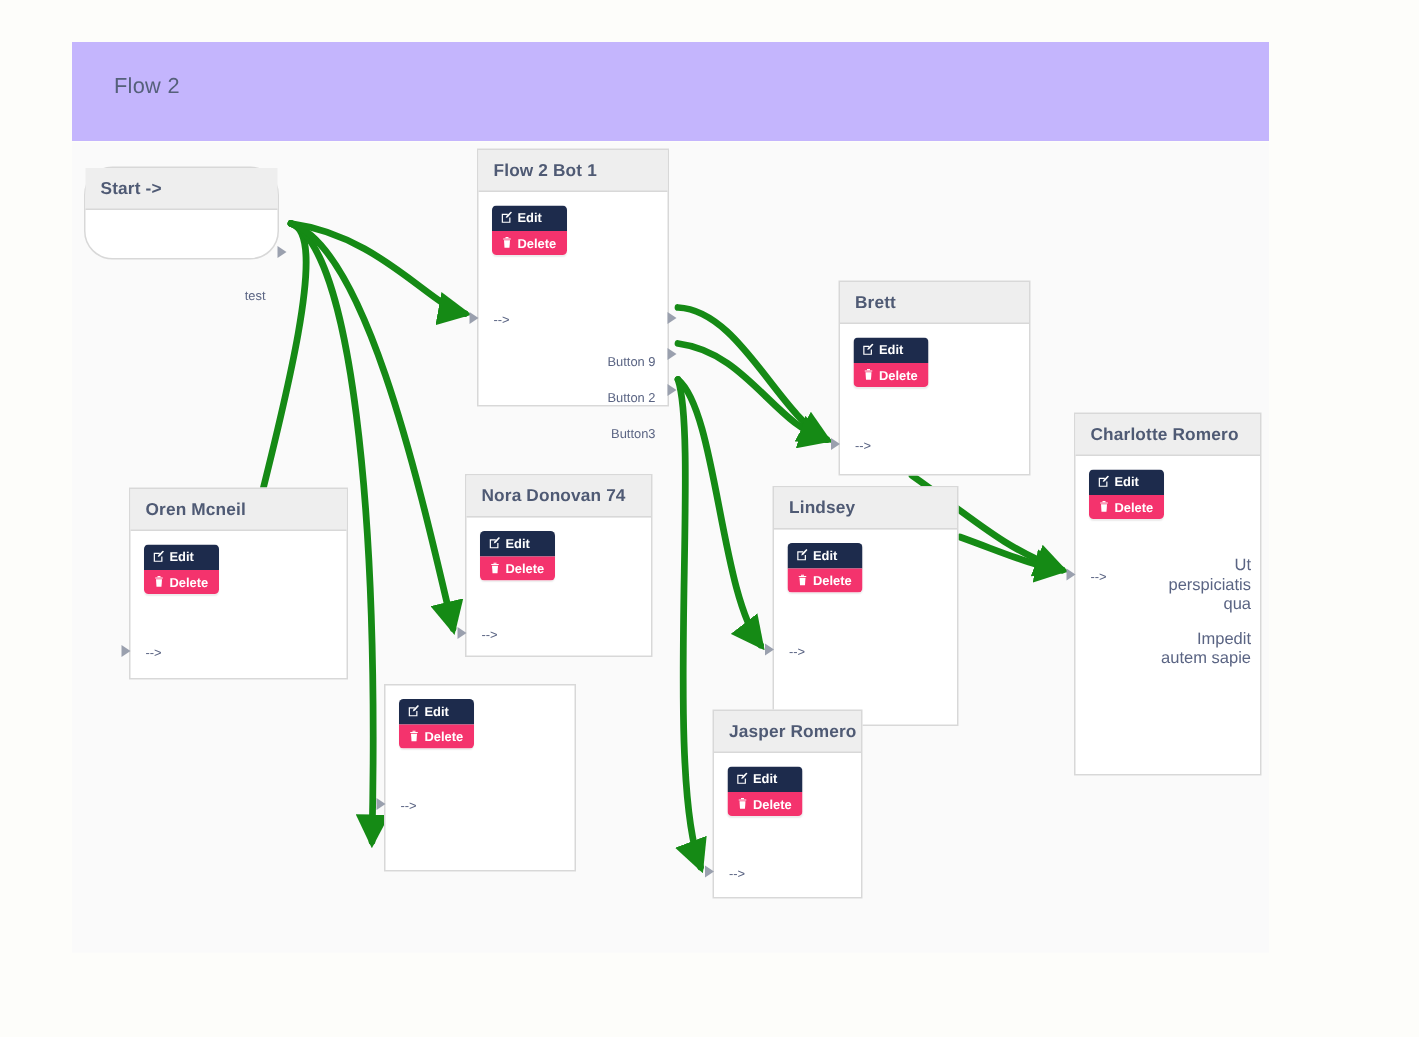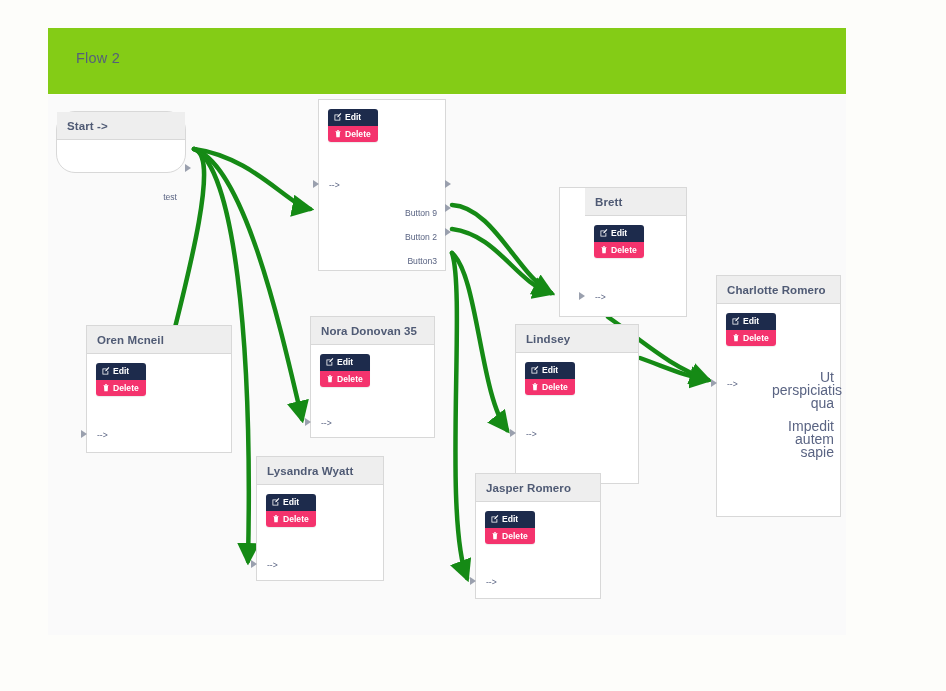--- a/index.html
+++ b/index.html
@@ -8,21 +8,21 @@
     background:#fdfdfa;
     font-family:"Liberation Sans", sans-serif;
     overflow:hidden;
     position:relative;
   }
   #root{position:absolute;left:0;top:0;width:946px;height:691px;}
 
   
   .header-card{
     position:absolute;left:48px;top:28px;width:798px;height:66px;
-    background:#84cc16;
+    background:#c4b5fd;
   }
   .header-title{
     position:absolute;left:28px;top:22px;
     font-size:14.5px;color:#55607a;letter-spacing:.2px;
   }
 
   
   .canvas{
     position:absolute;left:48px;top:95px;width:798px;height:540px;
     background:#fafafa;
@@ -83,21 +83,21 @@
   .port-dot{
     position:absolute;width:0;height:0;
     border-top:4.5px solid transparent;
     border-bottom:4.5px solid transparent;
     border-left:6px solid #9aa0ae;
   }
 
   
   .body-text{
     position:absolute;right:6px;
-    text-align:right;font-size:14px;color:#5a6483;
+    text-align:right;font-size:11px;color:#5a6483;
     line-height:13px;width:62px;
     white-space:normal;
   }
 </style>
 </head>
 <body>
 
 <div id="root">
 
   <div class="header-card">
@@ -125,20 +125,23 @@
   <div class="node start" style="left: 8px; top: 16px; width: 130px; height: 62px; border-radius: 19px;">
         <div class="node-header">
           <span class="node-title">Start -&gt;</span>
         </div>
         <div class="node-body" style="height: 33px;">
           <div class="port port-out" style="top: 25px;">test</div>
           <div class="port-dot" style="right: -6px; top: 24px;"></div>
         </div>
       </div>
       <div class="node" style="left: 270px; top: 4px; width: 128px; height: 172px;">
+        <div class="node-header">
+          <span class="node-title">Flow 2 Bot 1</span>
+        </div>
         <div class="node-body" style="height: 143px;">
           <div class="btn-group">
             <div class="btn btn-edit">
               <span class="ico">
                 <svg viewBox="0 0 16 16">
                   <path fill="#fff" d="M1 3h8v1.6H2.6v9H11V8h1.6v7H1z"></path>
                   <path fill="#fff" d="M14.6 1.4 13.2 0 7.2 6l-.9 2.7L9 7.8z"></path>
                 </svg>
               </span>
               <span>Edit</span>
@@ -189,21 +192,21 @@
               </span>
               <span>Delete</span>
             </div>
           </div>
           <div class="port port-in" style="top: 77px;">--&gt;</div>
           <div class="port-dot" style="left: -6px; top: 76px;"></div>
         </div>
       </div>
       <div class="node" style="left: 262px; top: 221px; width: 125px; height: 122px;">
         <div class="node-header">
-          <span class="node-title">Nora Donovan 35</span>
+          <span class="node-title">Nora Donovan 74</span>
         </div>
         <div class="node-body" style="height: 93px;">
           <div class="btn-group">
             <div class="btn btn-edit">
               <span class="ico">
                 <svg viewBox="0 0 16 16">
                   <path fill="#fff" d="M1 3h8v1.6H2.6v9H11V8h1.6v7H1z"></path>
                   <path fill="#fff" d="M14.6 1.4 13.2 0 7.2 6l-.9 2.7L9 7.8z"></path>
                 </svg>
               </span>
@@ -218,23 +221,20 @@
                 </svg>
               </span>
               <span>Delete</span>
             </div>
           </div>
           <div class="port port-in" style="top: 74px;">--&gt;</div>
           <div class="port-dot" style="left: -6px; top: 73px;"></div>
         </div>
       </div>
       <div class="node" style="left: 208px; top: 361px; width: 128px; height: 125px;">
-        <div class="node-header">
-          <span class="node-title">Lysandra Wyatt</span>
-        </div>
         <div class="node-body" style="height: 96px;">
           <div class="btn-group">
             <div class="btn btn-edit">
               <span class="ico">
                 <svg viewBox="0 0 16 16">
                   <path fill="#fff" d="M1 3h8v1.6H2.6v9H11V8h1.6v7H1z"></path>
                   <path fill="#fff" d="M14.6 1.4 13.2 0 7.2 6l-.9 2.7L9 7.8z"></path>
                 </svg>
               </span>
               <span>Edit</span>
@@ -247,21 +247,21 @@
                   <path fill="#fff" d="M6 0h4v1.6H6z"></path>
                 </svg>
               </span>
               <span>Delete</span>
             </div>
           </div>
           <div class="port port-in" style="top: 76px;">--&gt;</div>
           <div class="port-dot" style="left: -6px; top: 75px;"></div>
         </div>
       </div>
-      <div class="node" style="left: 511px; top: 92px; width: 128px; height: 130px; padding-left: 25px;">
+      <div class="node" style="left: 511px; top: 92px; width: 128px; height: 130px;">
         <div class="node-header">
           <span class="node-title">Brett</span>
         </div>
         <div class="node-body" style="height: 101px;">
           <div class="btn-group">
             <div class="btn btn-edit">
               <span class="ico">
                 <svg viewBox="0 0 16 16">
                   <path fill="#fff" d="M1 3h8v1.6H2.6v9H11V8h1.6v7H1z"></path>
                   <path fill="#fff" d="M14.6 1.4 13.2 0 7.2 6l-.9 2.7L9 7.8z"></path>
@@ -307,21 +307,21 @@
                   <path fill="#fff" d="M6 0h4v1.6H6z"></path>
                 </svg>
               </span>
               <span>Delete</span>
             </div>
           </div>
           <div class="port port-in" style="top: 77px;">--&gt;</div>
           <div class="port-dot" style="left: -6px; top: 76px;"></div>
         </div>
       </div>
-      <div class="node" style="left: 427px; top: 378px; width: 126px; height: 126px;">
+      <div class="node" style="left: 427px; top: 378px; width: 100px; height: 126px;">
         <div class="node-header">
           <span class="node-title">Jasper Romero</span>
         </div>
         <div class="node-body" style="height: 97px;">
           <div class="btn-group">
             <div class="btn btn-edit">
               <span class="ico">
                 <svg viewBox="0 0 16 16">
                   <path fill="#fff" d="M1 3h8v1.6H2.6v9H11V8h1.6v7H1z"></path>
                   <path fill="#fff" d="M14.6 1.4 13.2 0 7.2 6l-.9 2.7L9 7.8z"></path>

